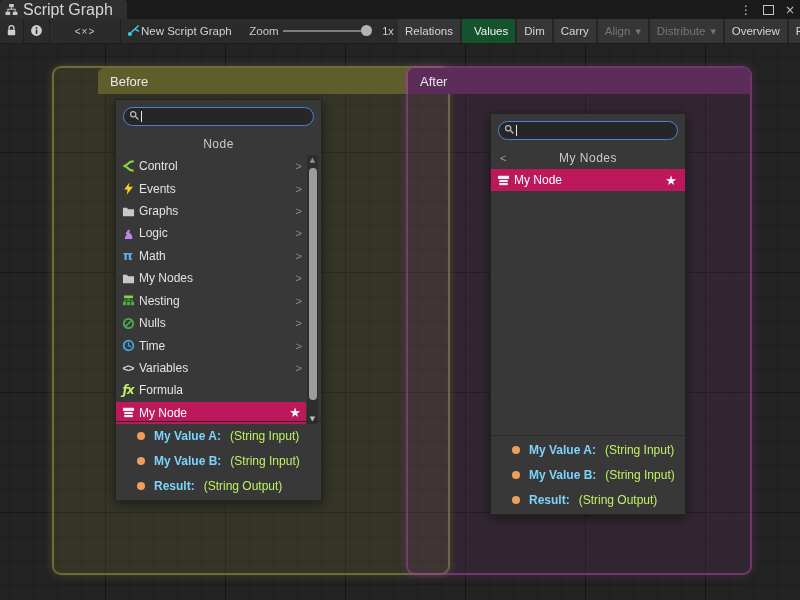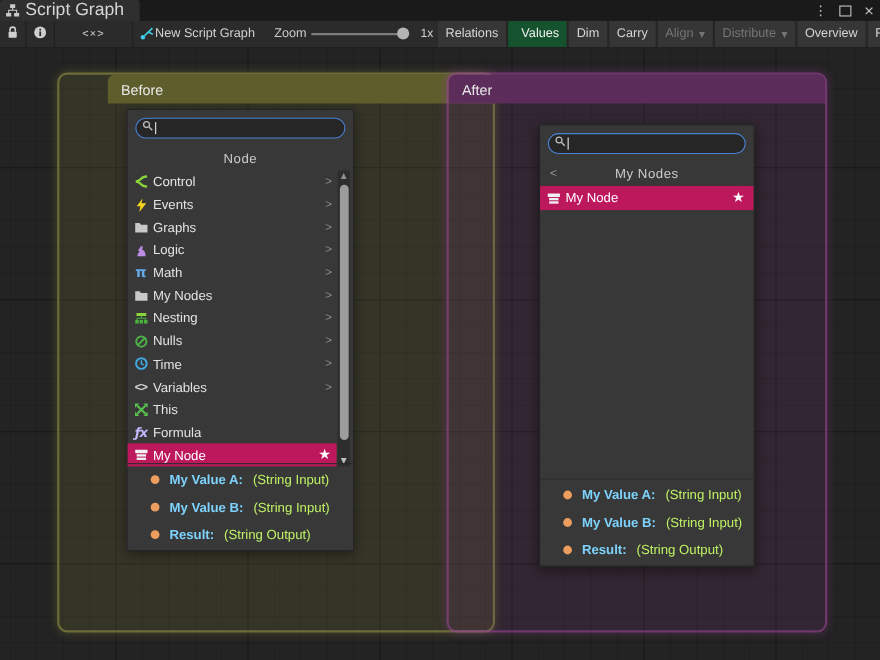--- a/index.html
+++ b/index.html
@@ -294,33 +294,21 @@
           </div>
           <div class="row">
             <span class="icon">
               <span class="tglyph" style="color:#d8d8d8;font-size:11px;letter-spacing:-1px;">&lt;&gt;</span>
             </span>
             <span>Variables</span>
             <span class="chev">&gt;</span>
           </div>
           <div class="row">
             <span class="icon">
-              <svg width="13" height="13" viewBox="0 0 14 14">
-                <path d="M3 3 L11 11 M11 3 L3 11" stroke="#59c24e" stroke-width="2"></path>
-                <polygon points="0.8,0.8 5,0.8 0.8,5" fill="#59c24e"></polygon>
-                <polygon points="13.2,0.8 9,0.8 13.2,5" fill="#59c24e"></polygon>
-                <polygon points="0.8,13.2 5,13.2 0.8,9" fill="#59c24e"></polygon>
-                <polygon points="13.2,13.2 9,13.2 13.2,9" fill="#59c24e"></polygon>
-              </svg>
-            </span>
-            <span>This</span>
-          </div>
-          <div class="row">
-            <span class="icon">
-              <span class="sym" style="color:#c4b5fd;font-size:12px;font-style:italic;font-weight:bold;letter-spacing:-1px;">ƒx</span>
+              <span class="sym" style="color:#bef264;font-size:12px;font-style:italic;font-weight:bold;letter-spacing:-1px;">ƒx</span>
             </span>
             <span>Formula</span>
           </div>
           <div class="row selected">
             <span class="icon">
               <svg width="13" height="13" viewBox="0 0 14 14">
                 <rect x="1" y="2" width="12" height="3.4" rx="0.6" fill="#f0f0f0"></rect>
                 <rect x="2.4" y="6.4" width="9.2" height="2.3" fill="#f0f0f0"></rect>
                 <rect x="2.4" y="9.7" width="9.2" height="2.3" fill="#f0f0f0"></rect>
               </svg>

